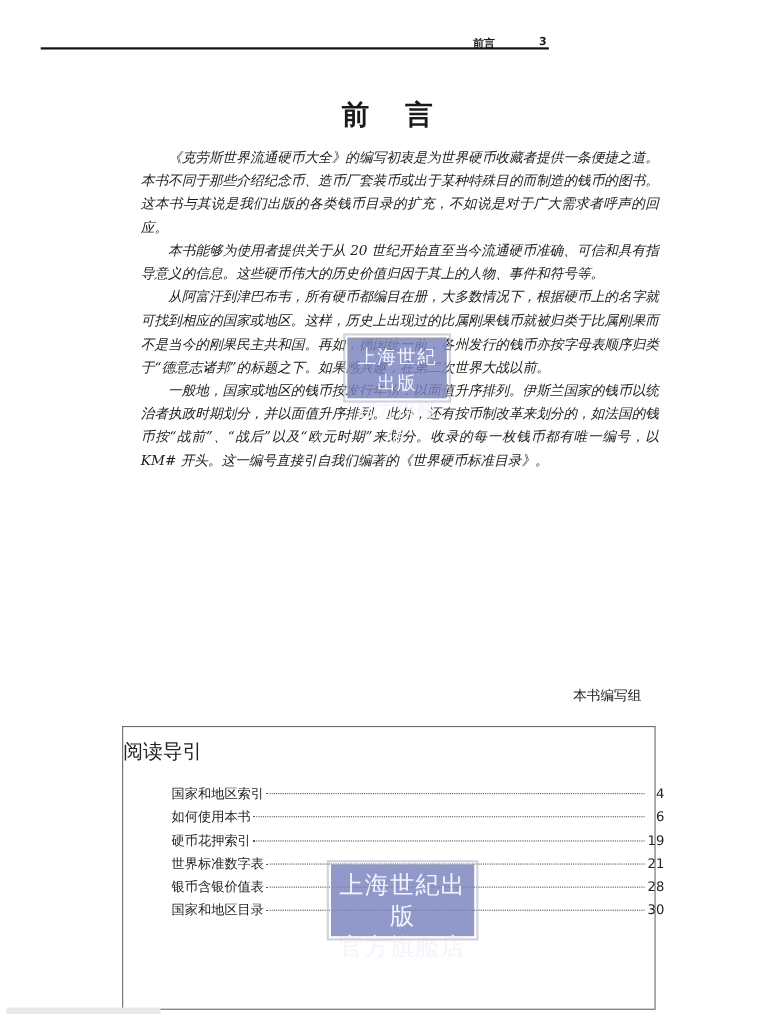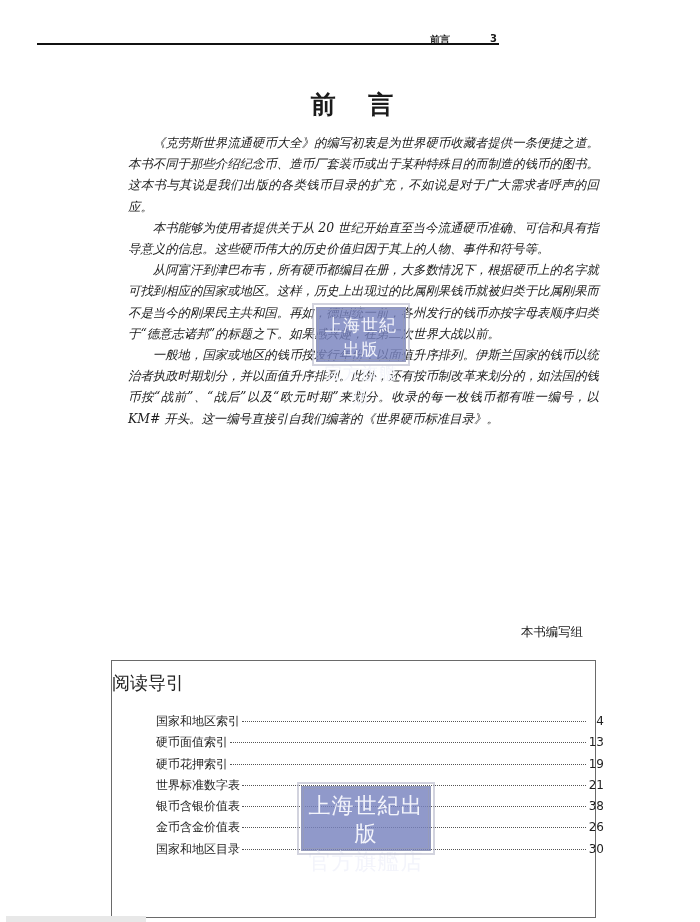--- a/index.html
+++ b/index.html
@@ -77,43 +77,38 @@
 
 <div class="guide-box">
   <div class="guide-title">阅读导引</div>
   <div class="toc">
     <div class="toc-row">
         <span class="lbl">国家和地区索引</span>
         <span class="dots"></span>
         <span class="pg">4</span>
       </div>
     <div class="toc-row">
-        <span class="lbl">硬币面值索引</span>
+        <span class="lbl">如何使用本书</span>
         <span class="dots"></span>
-        <span class="pg">13</span>
+        <span class="pg">6</span>
       </div>
     <div class="toc-row">
         <span class="lbl">硬币花押索引</span>
         <span class="dots"></span>
         <span class="pg">19</span>
       </div>
     <div class="toc-row">
         <span class="lbl">世界标准数字表</span>
         <span class="dots"></span>
         <span class="pg">21</span>
       </div>
     <div class="toc-row">
         <span class="lbl">银币含银价值表</span>
         <span class="dots"></span>
-        <span class="pg">38</span>
-      </div>
-    <div class="toc-row">
-        <span class="lbl">金币含金价值表</span>
-        <span class="dots"></span>
-        <span class="pg">26</span>
+        <span class="pg">28</span>
       </div>
     <div class="toc-row">
         <span class="lbl">国家和地区目录</span>
         <span class="dots"></span>
         <span class="pg">30</span>
       </div>
   </div>
 </div>
 
 <div class="stamp stamp-top">

